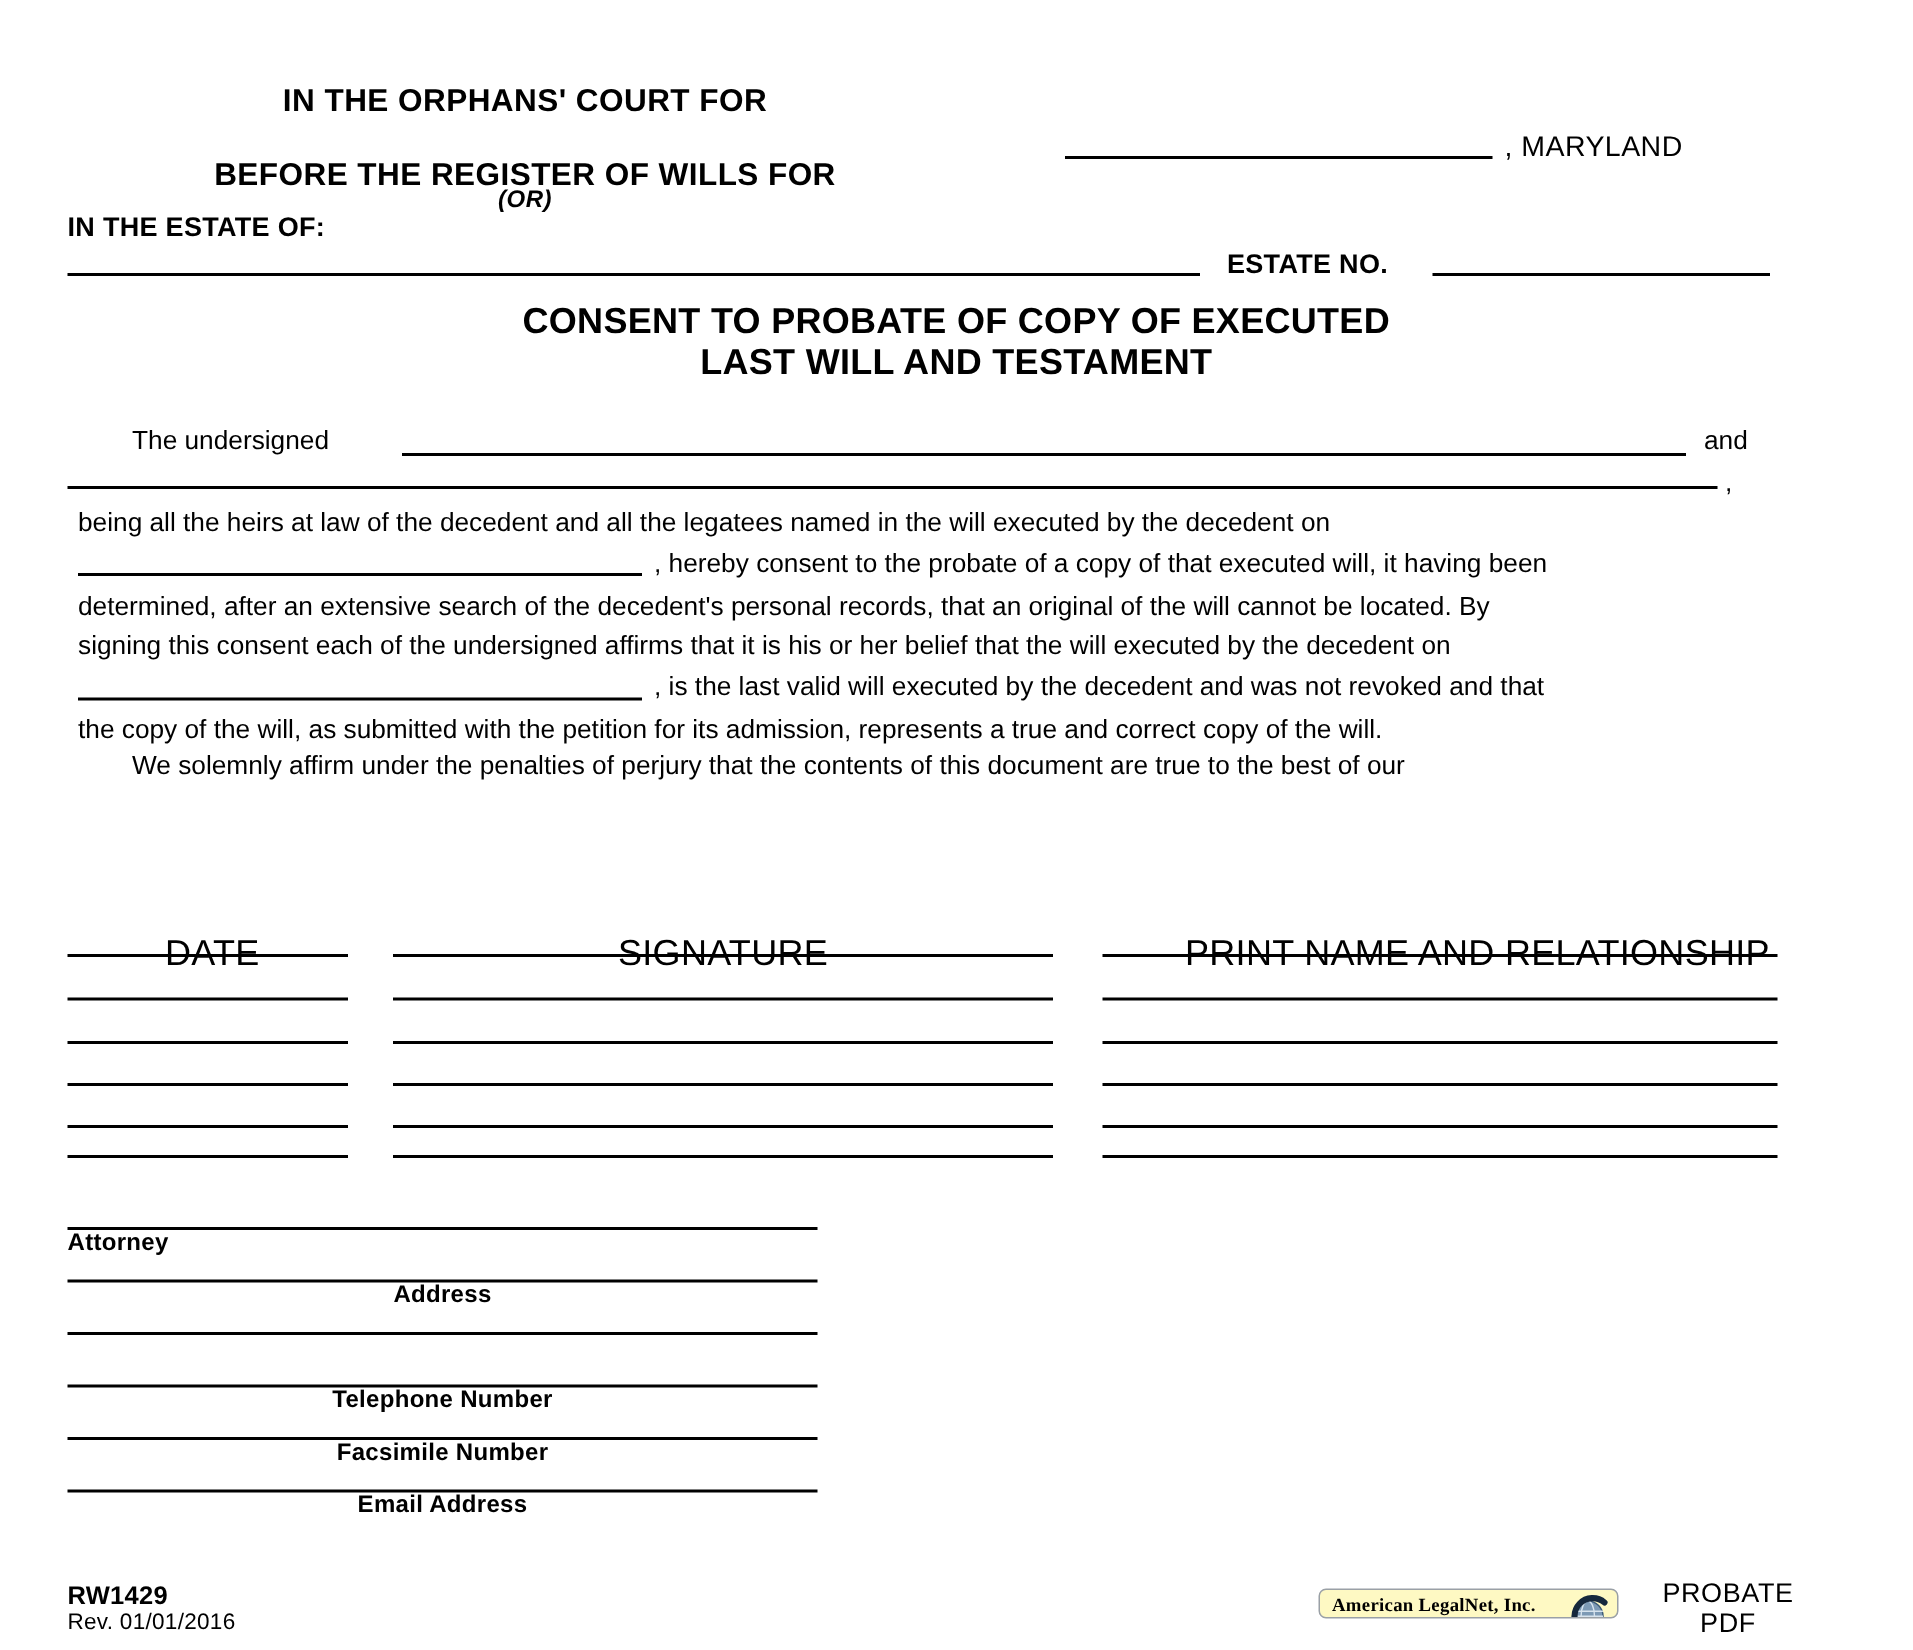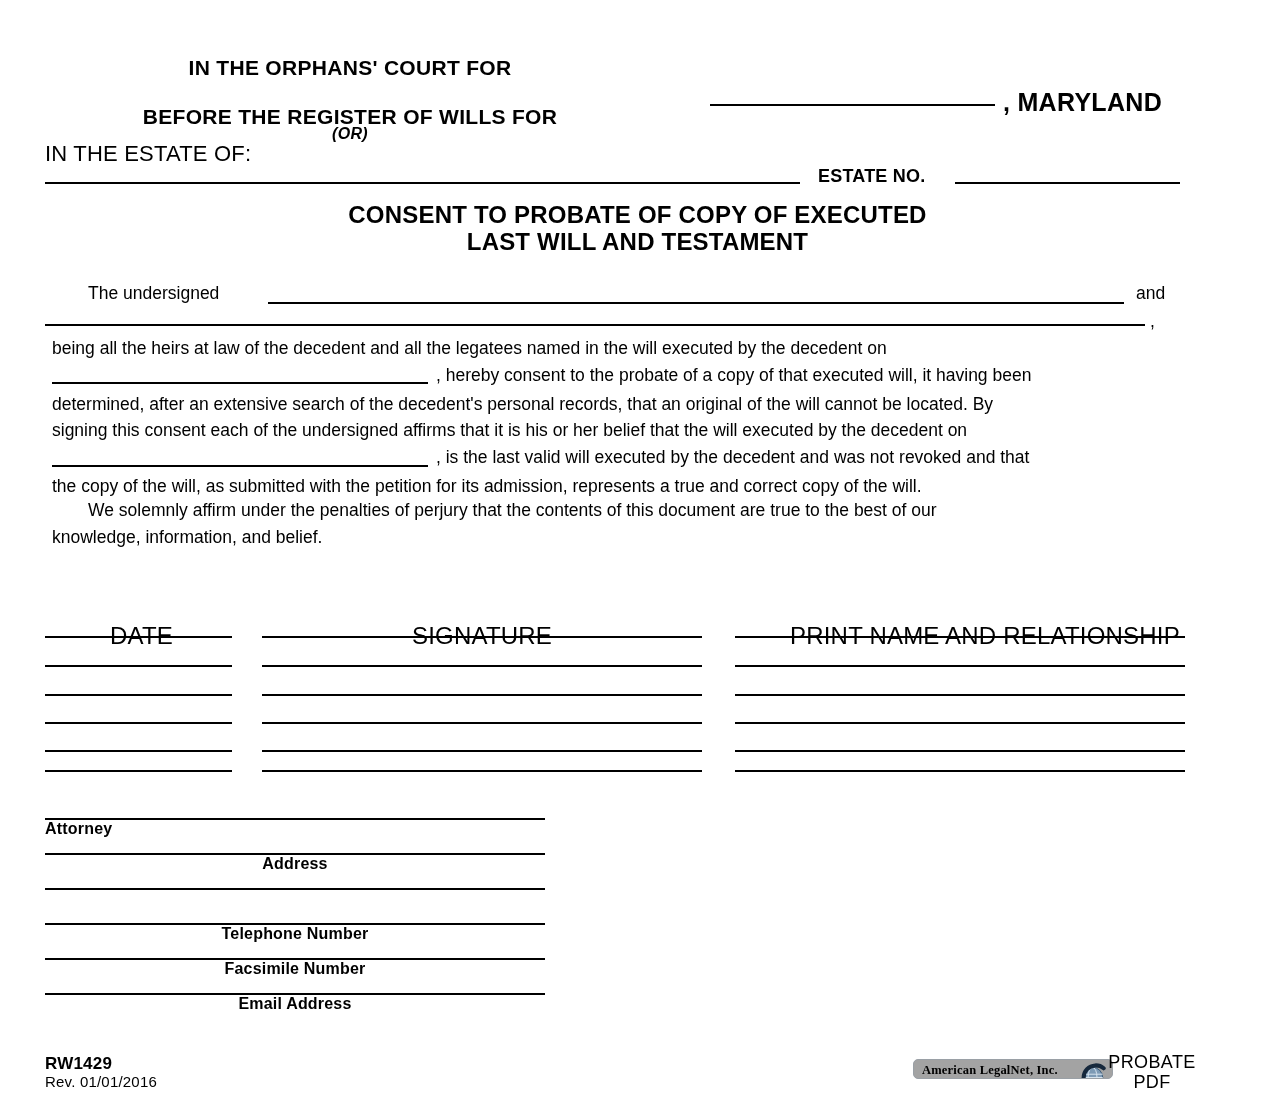--- a/index.html
+++ b/index.html
@@ -51,31 +51,31 @@
   #court-line-2 {
     left: 0; top: 105px;
     width: 700px;
     text-align: center;
     font-size: 21px;
   }
   #county-rule { left: 710px; top: 104px; width: 285px; }
   #maryland-label {
     position: absolute;
     left: 1003px; top: 88px;
-    font-size: 25px;
-    font-weight: bold;
+    font-size: 19px;
+    font-weight: normal;
     letter-spacing: .3px;
     white-space: nowrap;
   }
 
   #estate-of-label {
     position: absolute;
     left: 45px; top: 141px;
-    font-size: 22px;
-    font-weight: normal;
+    font-size: 18px;
+    font-weight: bold;
     letter-spacing: .2px;
     white-space: nowrap;
   }
   #estate-name-rule { left: 45px; top: 182px; width: 755px; }
   #estate-no-label {
     position: absolute;
     left: 818px; top: 166px;
     font-size: 18px;
     font-weight: bold;
     letter-spacing: .2px;
@@ -173,24 +173,23 @@
     letter-spacing: .2px;
     white-space: nowrap;
   }
 
   #legalnet-badge {
     position: absolute;
     left: 879px; top: 1059px;
     width: 200px; height: 20px;
     border: 1px solid #9aa0a6;
     border-radius: 5px;
-    background: #a3a3a3;
+    background: #fef9c3;
     box-sizing: border-box;
     overflow: hidden;
-    margin-left: 34px;
   }
   #legalnet-company {
     position: absolute;
     left: 8px; top: 3px;
     font-family: "Liberation Serif", serif;
     font-size: 12.5px;
     font-weight: bold;
     color: #000000;
     white-space: nowrap;
     letter-spacing: .2px;
@@ -264,21 +263,20 @@
   <div class="body-text" id="p4-text">, hereby consent to the probate of a copy of that executed will, it having been</div>
 
   <div class="body-text" id="p5-line">determined, after an extensive search of the decedent's personal records, that an original of the will cannot be located. By</div>
   <div class="body-text" id="p6-line">signing this consent each of the undersigned affirms that it is his or her belief that the will executed by the decedent on</div>
 
   <div class="rule" id="p7-rule"></div>
   <div class="body-text" id="p7-text">, is the last valid will executed by the decedent and was not revoked and that</div>
 
   <div class="body-text" id="p8-line">the copy of the will, as submitted with the petition for its admission, represents a true and correct copy of the will.</div>
   <div class="body-text" id="p9-line">We solemnly affirm under the penalties of perjury that the contents of this document are true to the best of our</div>
-  <div class="body-text" id="p10-line">knowledge, information, and belief.</div>
 
   <div class="col-head" id="head-date">DATE</div>
   <div class="col-head" id="head-signature">SIGNATURE</div>
   <div class="col-head" id="head-print">PRINT NAME AND RELATIONSHIP</div>
 
   <div id="signature-rows">
       <div class="rule sig-rule-date" style="top: 636px;"></div>
       <div class="rule sig-rule-signature" style="top: 636px;"></div>
       <div class="rule sig-rule-print" style="top: 636px;"></div>
       <div class="rule sig-rule-date" style="top: 665px;"></div>

